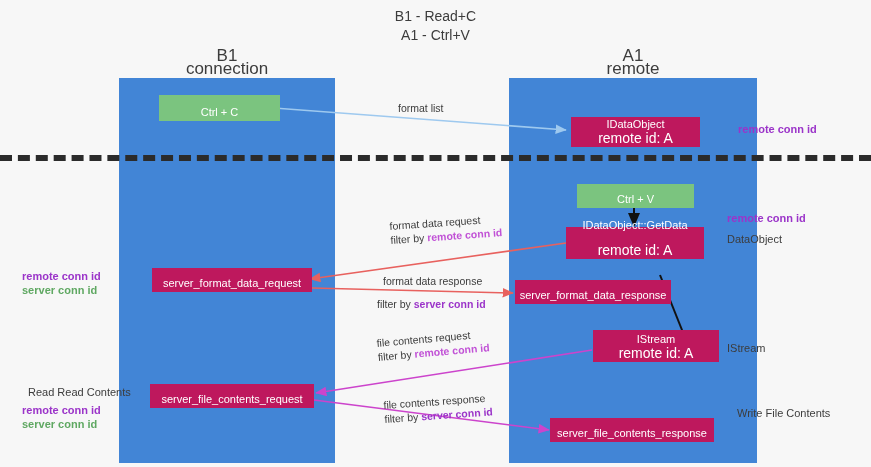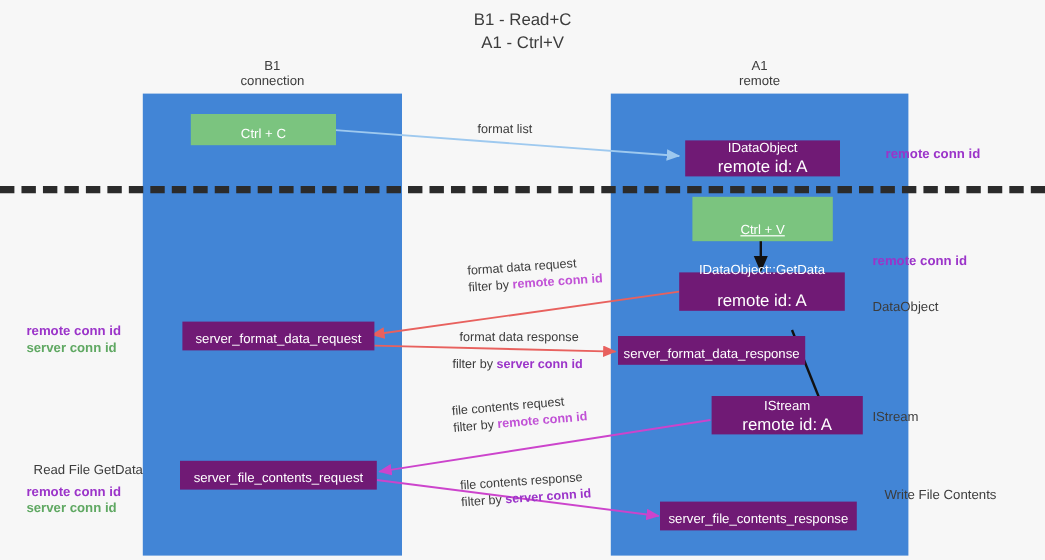--- a/index.html
+++ b/index.html
@@ -15,21 +15,21 @@
   .abs{position:absolute;}
 
   
   .title{
     left:0;top:7px;width:871px;text-align:center;
     font-size:14px;line-height:19px;color:#3c3c3c;
   }
 
   
   .colhead{
-    font-size:11px;line-height:13px;text-align:center;color:#3c3c3c;
+    font-size:17px;line-height:13px;text-align:center;color:#3c3c3c;
   }
 
   
   .lane{background:#4285d6;}
   .lane-b1{left:119px;top:78px;width:216px;height:385px;}
   .lane-a1{left:509px;top:78px;width:248px;height:385px;}
 
   
   .divider{
     left:0;top:155px;width:871px;height:0;
@@ -38,21 +38,21 @@
 
   
   .node{
     box-sizing:border-box;
     display:flex;flex-direction:column;
     align-items:center;justify-content:flex-end;
     color:#ffffff;font-size:11px;line-height:14px;
     text-align:center;padding:2px 4px;
   }
   .node.green{background:#7bc47f;}
-  .node.orange{background:#701a75;}
+  .node.orange{background:#be185d;}
   .node .l2{font-size:14px;}
 
   
   .ann{font-size:11px;line-height:14px;}
   .ann.purple{color:#9b34c9;font-weight:bold;}
   .ann.green{color:#5fa862;font-weight:bold;}
   .ann.dark{color:#3c3c3c;}
 
   
   .elabel{
@@ -135,21 +135,21 @@
 
   <div class="abs node green" style="left:159px;top:95px;width:121px;height:26px;">
     <div>Ctrl + C</div>
   </div>
 
   <div class="abs node orange" style="left:571px;top:117px;width:129px;height:30px;">
     <div>IDataObject</div>
     <div class="l2">remote id: A</div>
   </div>
 
-  <div class="abs node green" style="left:577px;top:164px;width:117px;height:37px;text-decoration:underline;">
+  <div class="abs node green" style="left:577px;top:184px;width:117px;height:24px;">
     <div>Ctrl + V</div>
   </div>
 
   <div class="abs node orange" style="left:566px;top:227px;width:138px;height:32px;gap:11px;">
     <div>IDataObject::GetData</div>
     <div class="l2">remote id: A</div>
   </div>
 
   <div class="abs node orange" style="left:515px;top:280px;width:156px;height:24px;">
     <div>server_format_data_response</div>
@@ -197,26 +197,26 @@
     <div class="elabel">file contents response</div>
     <div class="elabel">
       <span>filter by </span><span class="hl-violet">server conn id</span>
     </div>
   </div>
 
   <div class="abs ann purple" style="left:738px;top:122px;">remote conn id</div>
 
   <div class="abs ann purple" style="left:727px;top:211px;">remote conn id</div>
 
-  <div class="abs ann dark" style="left:727px;top:249px;text-align:right;">DataObject</div>
+  <div class="abs ann dark" style="left:727px;top:232px;text-align:right;">DataObject</div>
 
   <div class="abs ann dark" style="left:727px;top:341px;">IStream</div>
 
   <div class="abs ann dark" style="left:737px;top:406px;">Write File Contents</div>
 
   <div class="abs ann purple" style="left:22px;top:269px;">remote conn id</div>
   <div class="abs ann green" style="left:22px;top:283px;">server conn id</div>
 
-  <div class="abs ann dark" style="left:28px;top:385px;">Read File GetData</div>
+  <div class="abs ann dark" style="left:28px;top:385px;">Read Read Contents</div>
   <div class="abs ann purple" style="left:22px;top:403px;">remote conn id</div>
   <div class="abs ann green" style="left:22px;top:417px;">server conn id</div>
 
 </div>
 
 </body></html>

